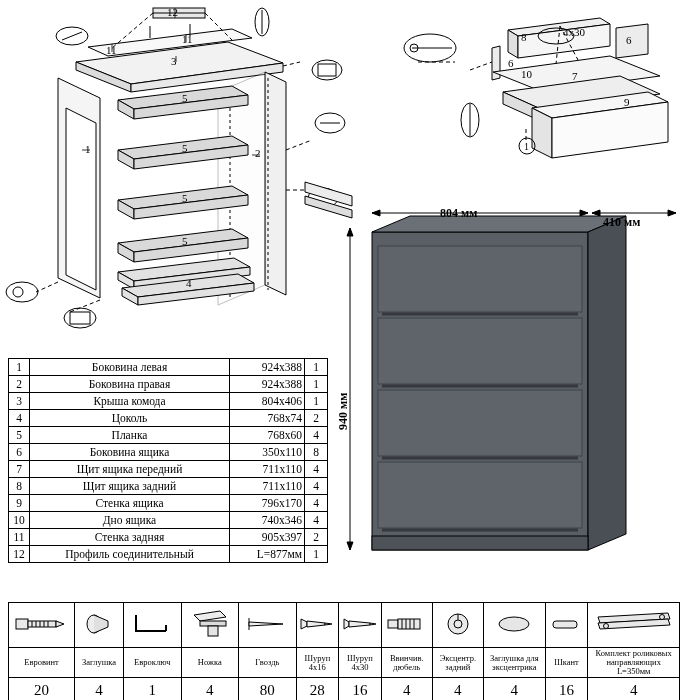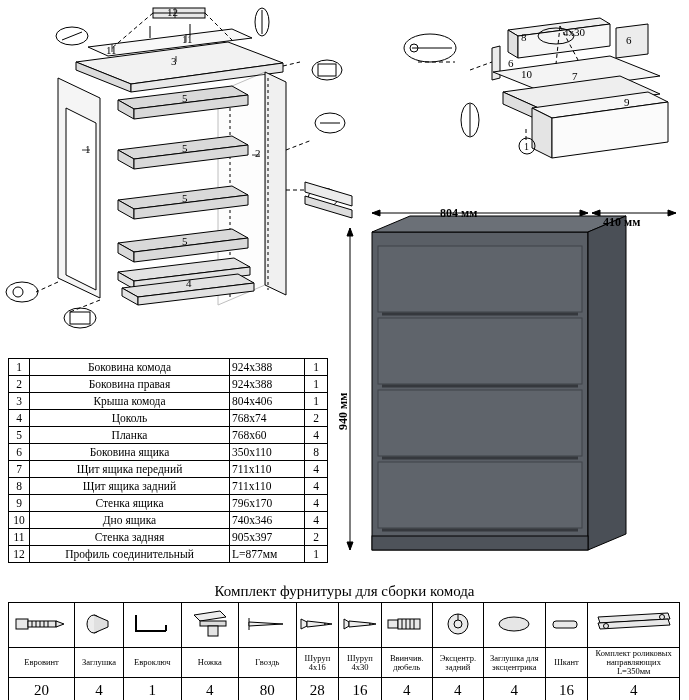--- a/index.html
+++ b/index.html
@@ -24,21 +24,21 @@
     font-family:"Liberation Serif", serif;
   }
   .parts-table td {
     border:1px solid #000;
     padding:1px 2px;
     height:14px;
     line-height:13px;
   }
   .pt-num { width:16px; text-align:center; }
   .pt-name { text-align:center; }
-  .pt-dim { width:70px; text-align:left; }
+  .pt-dim { width:70px; text-align:right; }
   .pt-qty { width:18px; text-align:center; }
 
   
   .hw-title {
     position:absolute; left:0; top:583px; width:689px;
     text-align:center; font-size:15px;
     font-family:"Liberation Serif", serif;
   }
   .hw-table {
     position:absolute; left:8px; top:602px; width:672px;
@@ -259,21 +259,21 @@
   </svg>
 
   <div class="dim-label" id="dim-width">804 мм</div>
   <div class="dim-label" id="dim-depth">410 мм</div>
   <div class="dim-label" id="dim-height">940 мм</div>
 
   <table class="parts-table">
     <tbody>
       <tr>
         <td class="pt-num">1</td>
-        <td class="pt-name">Боковина комода</td>
+        <td class="pt-name">Боковина левая</td>
         <td class="pt-dim">924х388</td>
         <td class="pt-qty">1</td>
       </tr>
       <tr>
         <td class="pt-num">2</td>
         <td class="pt-name">Боковина правая</td>
         <td class="pt-dim">924х388</td>
         <td class="pt-qty">1</td>
       </tr>
       <tr>
@@ -332,21 +332,20 @@
       </tr>
       <tr>
         <td class="pt-num">12</td>
         <td class="pt-name">Профиль соединительный</td>
         <td class="pt-dim">L=877мм</td>
         <td class="pt-qty">1</td>
       </tr>
     </tbody>
   </table>
 
-  <div class="hw-title">Комплект фурнитуры для сборки комода</div>
 
   <table class="hw-table">
     <colgroup>
       <col style="width:62px">
         <col style="width:46px">
         <col style="width:54px">
         <col style="width:54px">
       <col style="width:54px">
         <col style="width:40px">
         <col style="width:40px">

